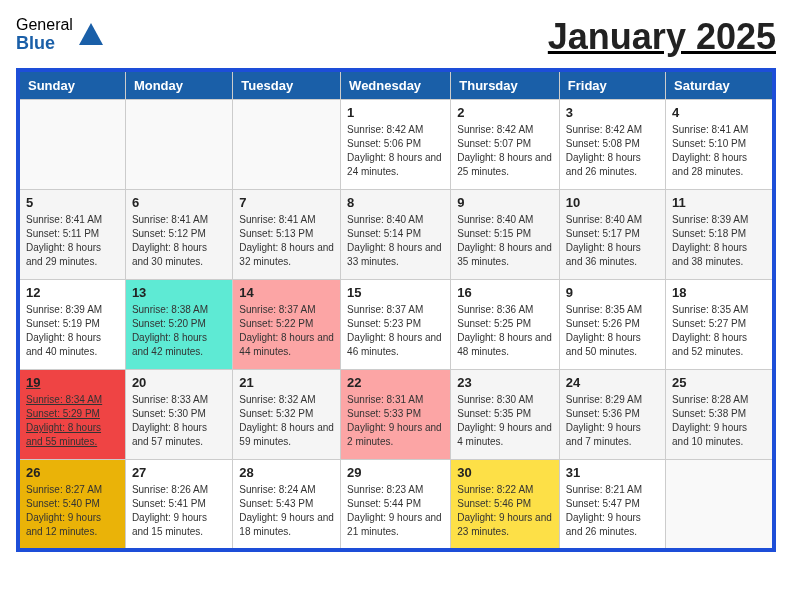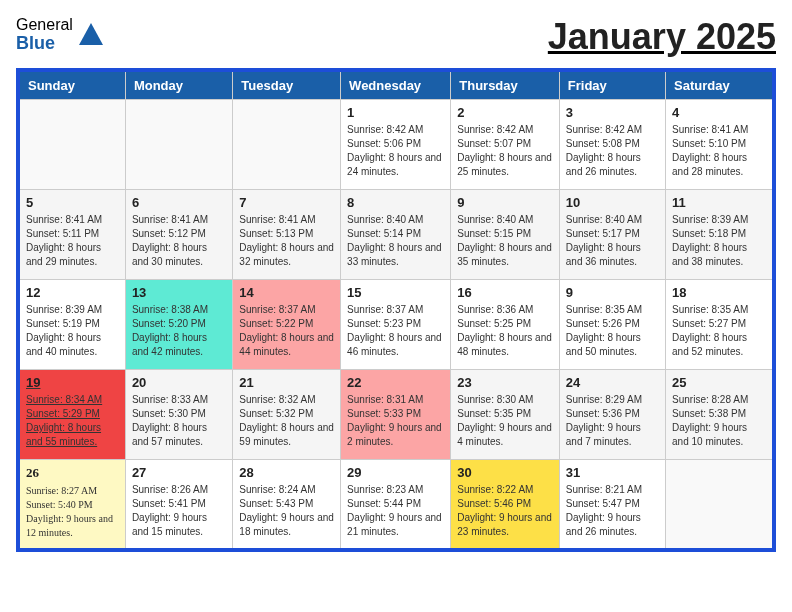--- a/index.html
+++ b/index.html
@@ -225,21 +225,21 @@
         <td style="background: rgb(245, 245, 245);">
           <div class="day-number">24</div>
           <div class="day-info">Sunrise: 8:29 AM<br>Sunset: 5:36 PM<br>Daylight: 9 hours and 7 minutes.</div>
         </td>
         <td style="background: rgb(245, 245, 245);">
           <div class="day-number">25</div>
           <div class="day-info">Sunrise: 8:28 AM<br>Sunset: 5:38 PM<br>Daylight: 9 hours and 10 minutes.</div>
         </td>
       </tr>
       <tr>
-        <td style="background: #fef9c3; font-family: Liberation Serif, serif;">
+        <td style="background: #eab308;">
           <div class="day-number">26</div>
           <div class="day-info">Sunrise: 8:27 AM<br>Sunset: 5:40 PM<br>Daylight: 9 hours and 12 minutes.</div>
         </td>
         <td style="background: rgb(255, 255, 255);">
           <div class="day-number">27</div>
           <div class="day-info">Sunrise: 8:26 AM<br>Sunset: 5:41 PM<br>Daylight: 9 hours and 15 minutes.</div>
         </td>
         <td style="background: rgb(255, 255, 255);">
           <div class="day-number">28</div>
           <div class="day-info">Sunrise: 8:24 AM<br>Sunset: 5:43 PM<br>Daylight: 9 hours and 18 minutes.</div>

